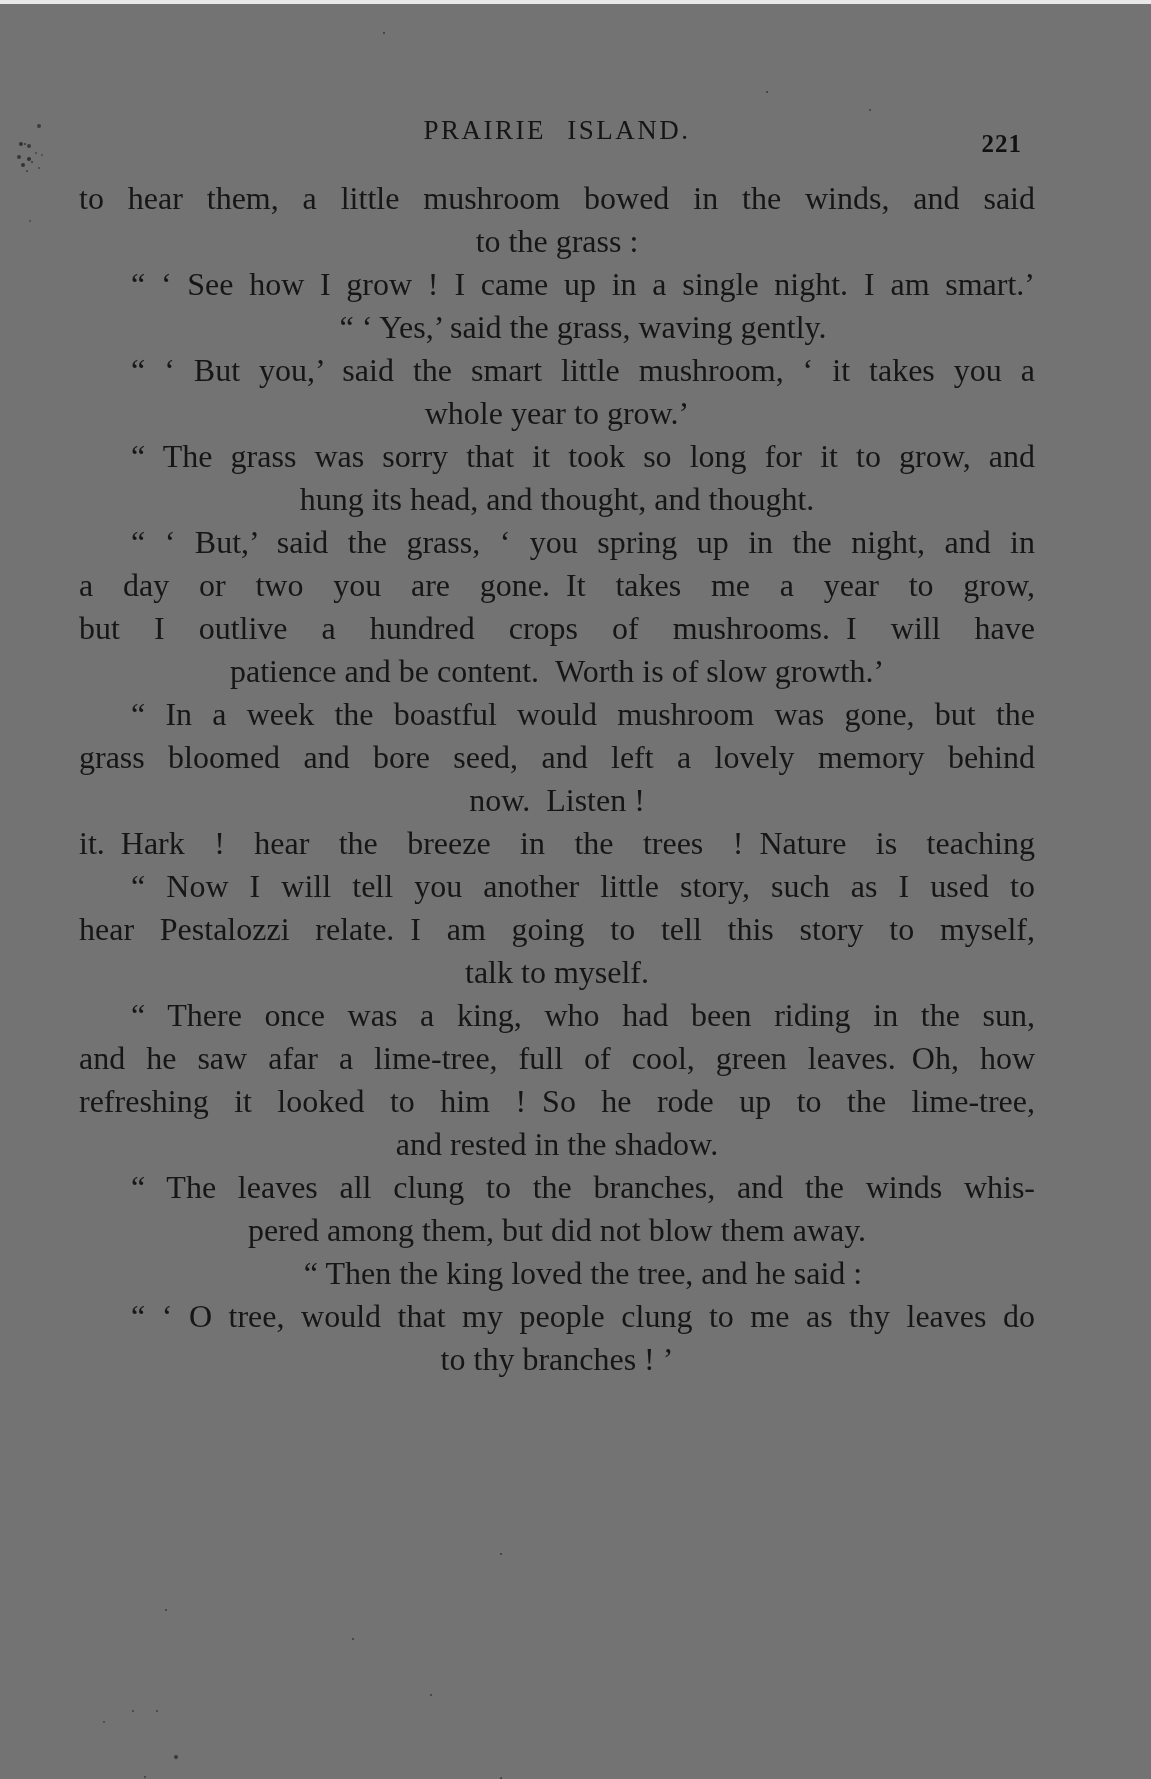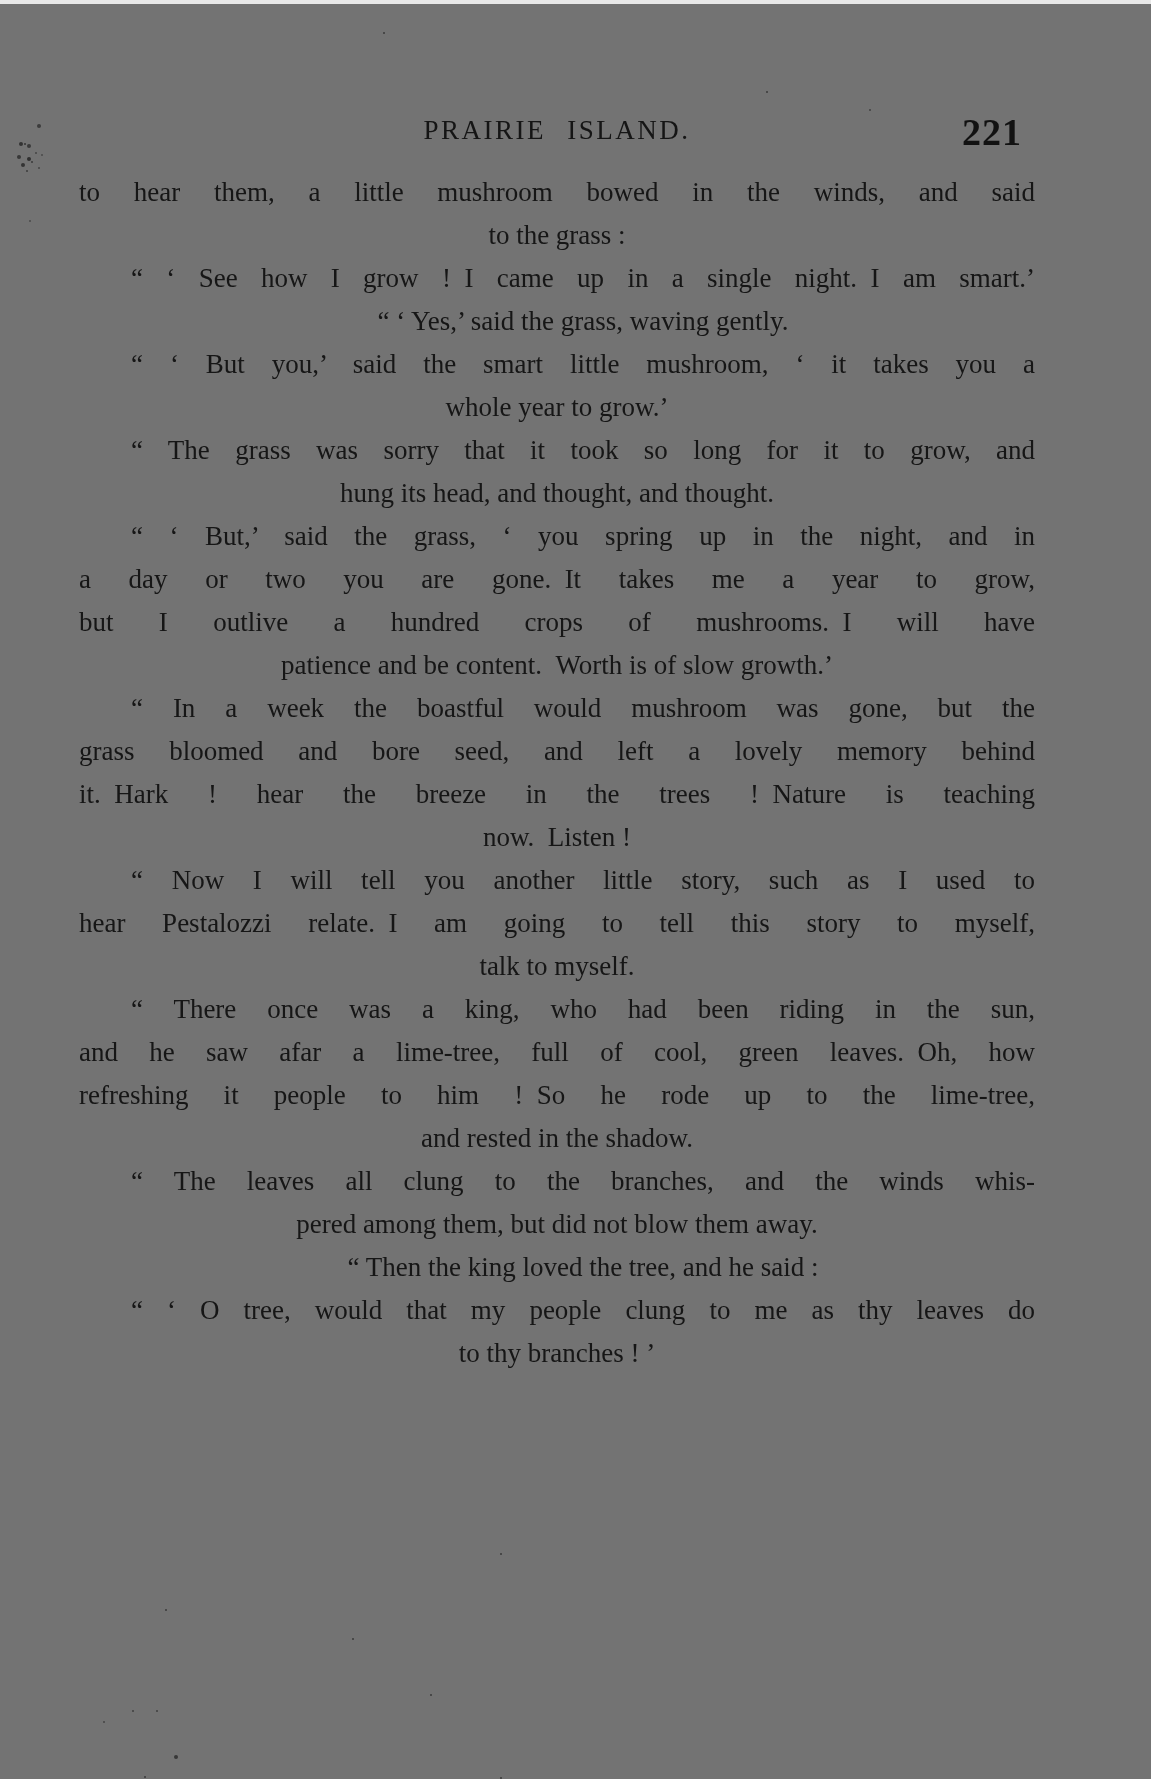--- a/index.html
+++ b/index.html
@@ -16,28 +16,28 @@
     position:absolute;left:79px;right:116px;top:103px;height:50px;
   }
   .header-title{
     position:absolute;left:0;right:0;top:0;
     text-align:center;
     font-size:27px;line-height:46px;
     letter-spacing:2.5px;word-spacing:12px;
     color:#151515;
   }
   .page-number{
-    position:absolute;right:13px;top:2px;
-    font-size:38px;line-height:46px;
+    position:absolute;right:13px;top:14px;
+    font-size:25px;line-height:46px;
     font-weight:700;letter-spacing:1px;
     color:#121212;
   }
   .page-body{
-    position:absolute;left:79px;right:116px;top:167px;
-    font-size:27px;
+    position:absolute;left:79px;right:116px;top:173px;
+    font-size:32px;
   }
   .line{
     height:43px;line-height:43px;
     text-align:center;
     white-space:normal;
   }
   .line.jl{
     text-align:justify;
     text-align-last:justify;
   }
@@ -96,28 +96,28 @@
       <div class="line jl indent">“ ‘ But you,’ said the smart little mushroom, ‘ it takes you a</div>
       <div class="line">whole year to grow.’</div>
       <div class="line jl indent">“ The grass was sorry that it took so long for it to grow, and</div>
       <div class="line">hung its head, and thought, and thought.</div>
       <div class="line jl indent">“ ‘ But,’ said the grass, ‘ you spring up in the night, and in</div>
       <div class="line jl">a day or two you are gone. It takes me a year to grow,</div>
       <div class="line jl">but I outlive a hundred crops of mushrooms. I will have</div>
       <div class="line">patience and be content. Worth is of slow growth.’</div>
       <div class="line jl indent">“ In a week the boastful would mushroom was gone, but the</div>
       <div class="line jl">grass bloomed and bore seed, and left a lovely memory behind</div>
+      <div class="line">now. Listen !</div>
       <div class="line jl">it. Hark ! hear the breeze in the trees ! Nature is teaching</div>
-      <div class="line">now. Listen !</div>
       <div class="line jl indent">“ Now I will tell you another little story, such as I used to</div>
       <div class="line jl">hear Pestalozzi relate. I am going to tell this story to myself,</div>
       <div class="line">talk to myself.</div>
       <div class="line jl indent">“ There once was a king, who had been riding in the sun,</div>
       <div class="line jl">and he saw afar a lime-tree, full of cool, green leaves. Oh, how</div>
-      <div class="line jl">refreshing it people to him ! So he rode up to the lime-tree,</div>
+      <div class="line jl">refreshing it looked to him ! So he rode up to the lime-tree,</div>
       <div class="line">and rested in the shadow.</div>
       <div class="line jl indent">“ The leaves all clung to the branches, and the winds whis-</div>
       <div class="line">pered among them, but did not blow them away.</div>
       <div class="line indent">“ Then the king loved the tree, and he said :</div>
       <div class="line jl indent">“ ‘ O tree, would that my people clung to me as thy leaves do</div>
       <div class="line">to thy branches ! ’</div>
     </div>
 </div>
 
 </body></html>

